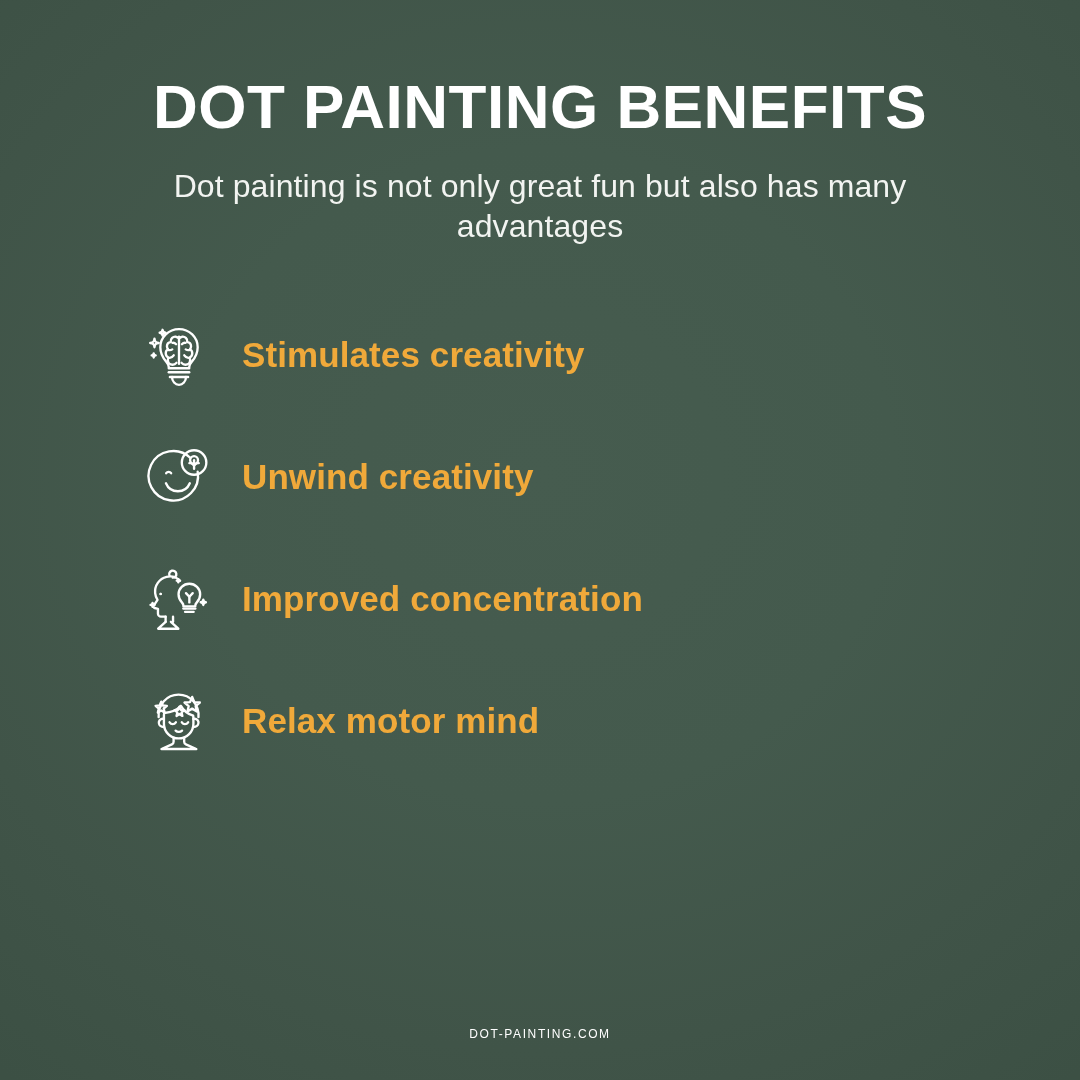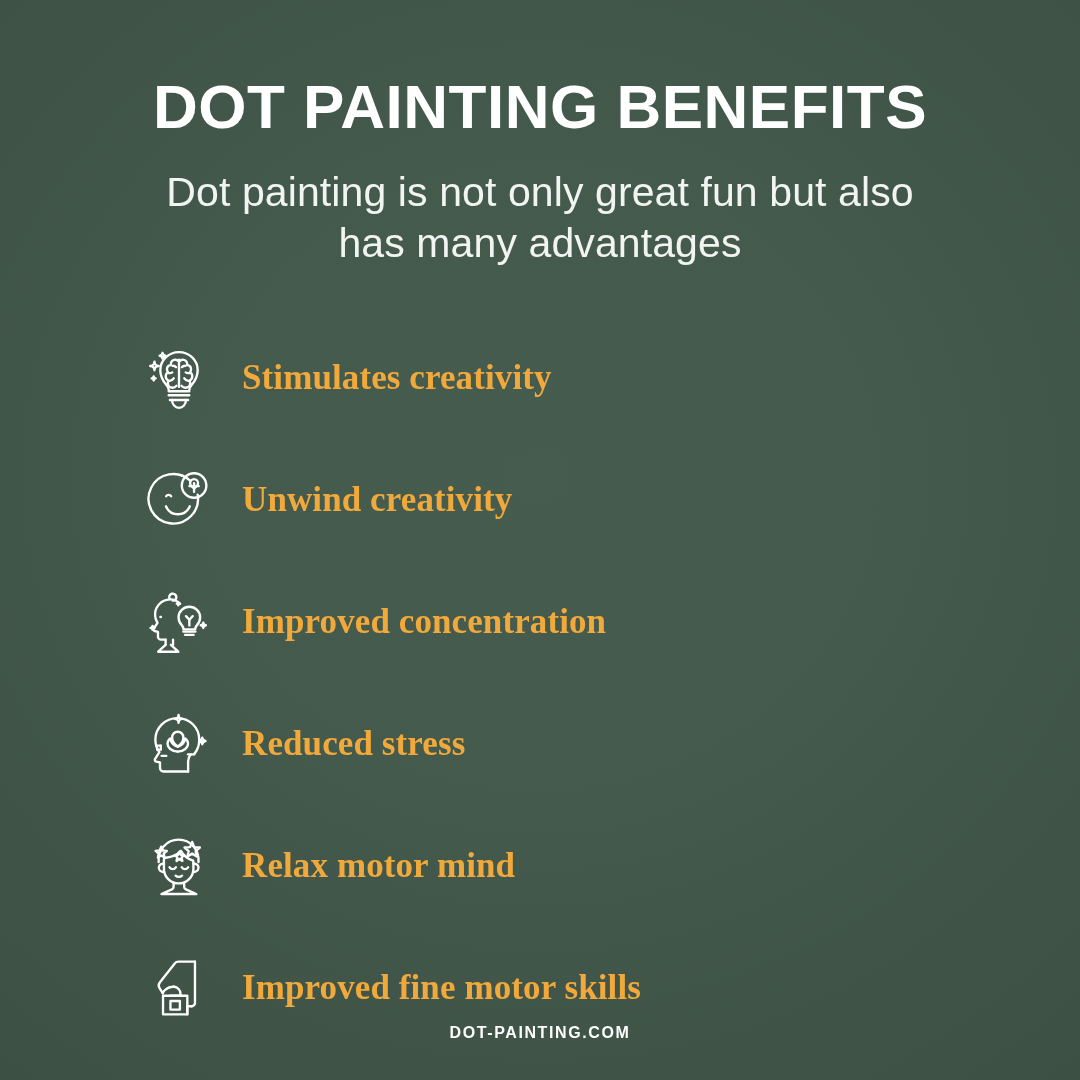--- a/index.html
+++ b/index.html
@@ -44,21 +44,21 @@
     font-size: 62px;
     font-weight: 700;
     letter-spacing: 0.5px;
     line-height: 1.05;
     text-transform: uppercase;
     white-space: nowrap;
   }
 
   .subtitle {
     color: #f2f4f1;
-    font-size: 41px;
+    font-size: 32px;
     font-weight: 400;
     line-height: 1.24;
     margin: 28px auto 0;
     max-width: 790px;
     letter-spacing: 0.1px;
   }
 
   
   .benefits {
     width: 100%;
@@ -66,21 +66,20 @@
     display: flex;
     flex-direction: column;
     align-items: flex-start;
     padding-left: 140px;
   }
 
   .benefit-row {
     display: flex;
     align-items: center;
     height: 122px;
-    font-family: Liberation Serif, serif;
   }
 
   .benefit-icon {
     width: 78px;
     min-width: 78px;
     height: 78px;
     display: flex;
     align-items: center;
     justify-content: center;
     margin-right: 24px;
@@ -104,22 +103,22 @@
   .footer {
     position: absolute;
     left: 0;
     right: 0;
     bottom: 38px;
     text-align: center;
   }
 
   .footer-text {
     color: #ffffff;
-    font-size: 16px;
-    font-weight: 700;
+    font-size: 12px;
+    font-weight: 400;
     letter-spacing: 1.6px;
   }
 </style>
 </head>
 <body>
 
 <div id="poster">
 
   <div class="header">
     <h1 class="title">DOT PAINTING BENEFITS</h1>
@@ -203,42 +202,20 @@
           <path d="M41.2 30v5"></path>
 
           <path d="M53.6 32.5c.2 1.7.6 2.2 2.3 2.4-1.7.2-2.1.6-2.3 2.4-.2-1.7-.6-2.2-2.3-2.4 1.7-.2 2.1-.6 2.3-2.4z"></path>
           <path d="M8.5 35.4c.15 1.3.5 1.7 1.8 1.8-1.3.15-1.65.5-1.8 1.8-.15-1.3-.5-1.65-1.8-1.8 1.3-.15 1.65-.5 1.8-1.8z"></path>
           <path d="M31.4 14.3c.12 1 .4 1.3 1.4 1.4-1 .12-1.28.4-1.4 1.4-.12-1-.4-1.28-1.4-1.4 1-.12 1.28-.4 1.4-1.4z"></path>
         </svg>
       </span>
       <span class="benefit-label">Improved concentration</span>
     </div>
 
-    <div class="benefit-row">
-      <span class="benefit-icon">
-        <svg viewBox="0 0 64 64" fill="none" stroke="#ffffff" stroke-width="2.1" stroke-linecap="round" stroke-linejoin="round">
-
-          <path d="M45.4 41.2c2.9-3.6 4.6-8.1 4.6-13C50 17.1 41.2 9 30.5 9 19.8 9 11 17.6 11 28.2c0 4.2 1.3 8 3.6 11.1l-3.8 5.9c-.6.9-.1 2.1.9 2.4l3.4.8v4.9c0 1.7 1.4 3.1 3.1 3.1h21.9"></path>
-          <path d="M40.1 56.4v-8.9c0-2.3.9-4.4 2.3-6.1"></path>
-          <path d="M45.4 41.2h-5.4"></path>
-
-          <path d="M11.9 33.4h3.9"></path>
-          <path d="M15.8 33.4v3.6h-3.2"></path>
-          <path d="M16.6 42.5h4.1"></path>
-
-          <path d="M30.9 21.1c-2.8 0-5 2.3-5 5.1 0 3.5 2.6 6.4 5 8 2.4-1.6 5-4.5 5-8 0-2.8-2.2-5.1-5-5.1z"></path>
-          <path d="M30.9 34.2c-3.5-.6-6.2-3.5-6.6-7.1-1.5 1-2.5 2.7-2.5 4.6 0 3.6 3.4 6.6 9.1 7.1"></path>
-          <path d="M30.9 34.2c3.5-.6 6.2-3.5 6.6-7.1 1.5 1 2.5 2.7 2.5 4.6 0 3.6-3.4 6.6-9.1 7.1"></path>
-
-          <path d="M31.6 6.2c.3 2.6.9 3.2 3.5 3.5-2.6.3-3.2.9-3.5 3.5-.3-2.6-.9-3.2-3.5-3.5 2.6-.3 3.2-.9 3.5-3.5z"></path>
-          <path d="M52.7 26.4c.25 2.1.75 2.6 2.9 2.9-2.1.25-2.65.75-2.9 2.9-.25-2.1-.75-2.65-2.9-2.9 2.1-.25 2.65-.75 2.9-2.9z"></path>
-        </svg>
-      </span>
-      <span class="benefit-label">Reduced stress</span>
-    </div>
 
     <div class="benefit-row">
       <span class="benefit-icon">
         <svg viewBox="0 0 64 64" fill="none" stroke="#ffffff" stroke-width="2.1" stroke-linecap="round" stroke-linejoin="round">
 
           <path d="M13.9 28.5C13.2 17.6 21 8.6 31.6 8.6c10.7 0 18.5 9.1 17.7 20"></path>
 
           <path d="M18.6 27.3c0-.8.1-1.6.3-2.4 4.7-.4 11.1-2.4 14.8-6.4 2.2 4 6.6 7.4 10.9 8.7.1.7.2 1.4.2 2.1v5.1c0 7.2-5.8 13.1-13.1 13.1S18.6 41.6 18.6 34.4v-7.1z"></path>
 
           <path d="M18.6 30.2c-1.9-.6-3.9.5-4.4 2.4-.5 1.9.6 3.9 2.5 4.4l2 .5"></path>
@@ -252,41 +229,20 @@
           <path d="M27.2 46.9v3.6c0 1-.6 1.9-1.5 2.3l-9.3 4.1h31l-9.3-4.1c-.9-.4-1.5-1.3-1.5-2.3v-3.6"></path>
 
           <path d="M43.7 10.6l1.9 4.6 4.9.4-3.7 3.2 1.1 4.8-4.2-2.6-4.2 2.6 1.1-4.8-3.7-3.2 4.9-.4z"></path>
           <path d="M16.2 14.8l1.4 3.4 3.6.3-2.8 2.4.8 3.6-3-1.9-3 1.9.8-3.6-2.8-2.4 3.6-.3z"></path>
           <path d="M32.4 19.2l1.2 2.9 3.1.3-2.4 2 .7 3.1-2.6-1.7-2.6 1.7.7-3.1-2.4-2 3.1-.3z"></path>
         </svg>
       </span>
       <span class="benefit-label">Relax motor mind</span>
     </div>
 
-    <div class="benefit-row">
-      <span class="benefit-icon">
-        <svg viewBox="0 0 64 64" fill="none" stroke="#ffffff" stroke-width="2.1" stroke-linecap="round" stroke-linejoin="round">
-
-          <path d="M46.2 8.6H31.5c-1.3 0-2.5.6-3.3 1.6L14.9 27.1c-1.1 1.4-1.2 3.3-.3 4.8l2.9 4.7"></path>
-          <path d="M46.2 8.6v36.7c0 1.6-1.3 2.9-2.9 2.9"></path>
-
-          <path d="M17.5 36.6c1.3-2.4 3.4-4.3 6-5.2"></path>
-          <path d="M23.5 31.4c1.3-.4 2.7-.6 4.1-.5"></path>
-
-          <path d="M27.6 30.9c3.2.3 5.7 3 5.7 6.3v1.7"></path>
-          <path d="M33.3 38.9h-9.4"></path>
-
-          <rect x="17.8" y="38.9" width="21.6" height="16.5"></rect>
-          <rect x="24.4" y="43.6" width="8.4" height="7.6"></rect>
-
-          <path d="M43.3 48.2h-3.9v7.2"></path>
-        </svg>
-      </span>
-      <span class="benefit-label">Improved fine motor skills</span>
-    </div>
 
   </div>
 
   <div class="footer">
     <span class="footer-text">DOT-PAINTING.COM</span>
   </div>
 
 </div>
 
 </body></html>

